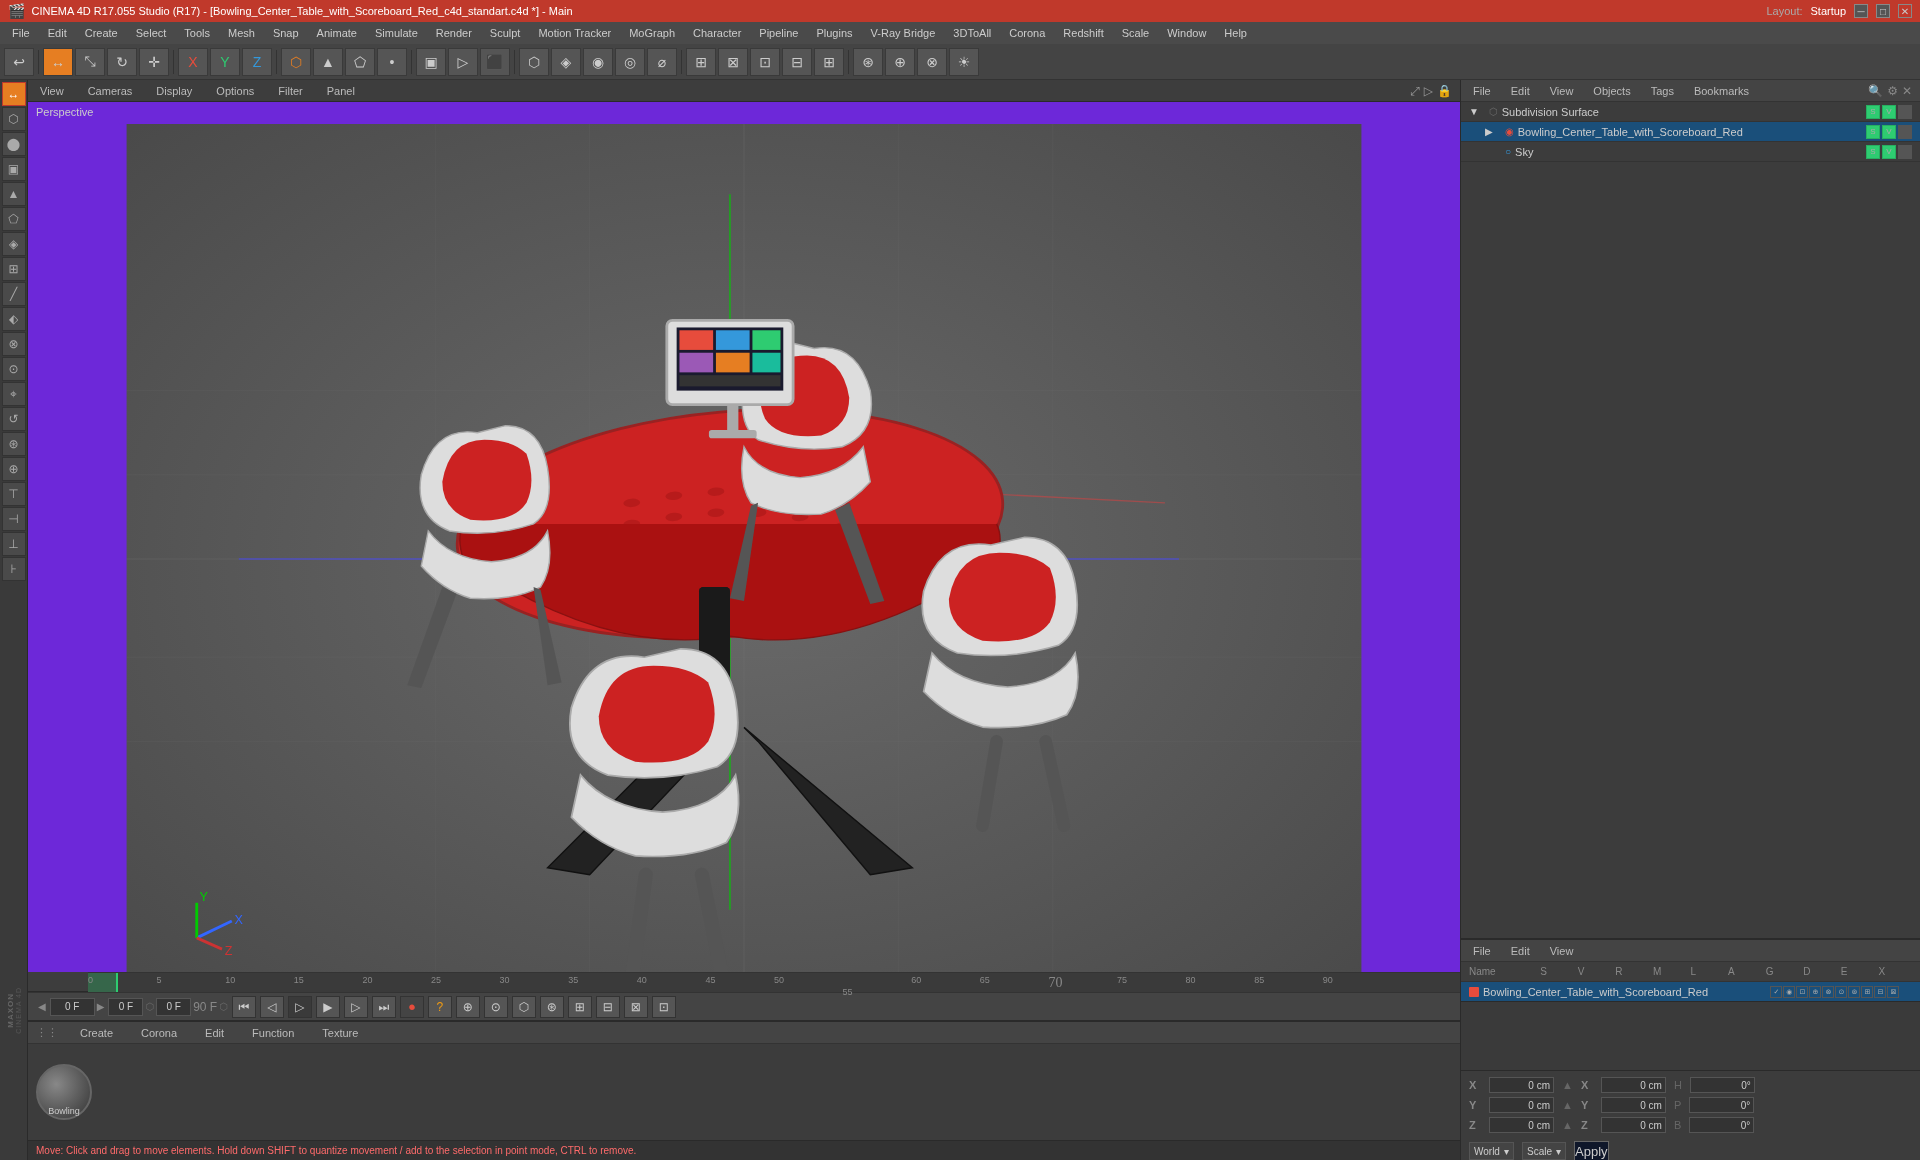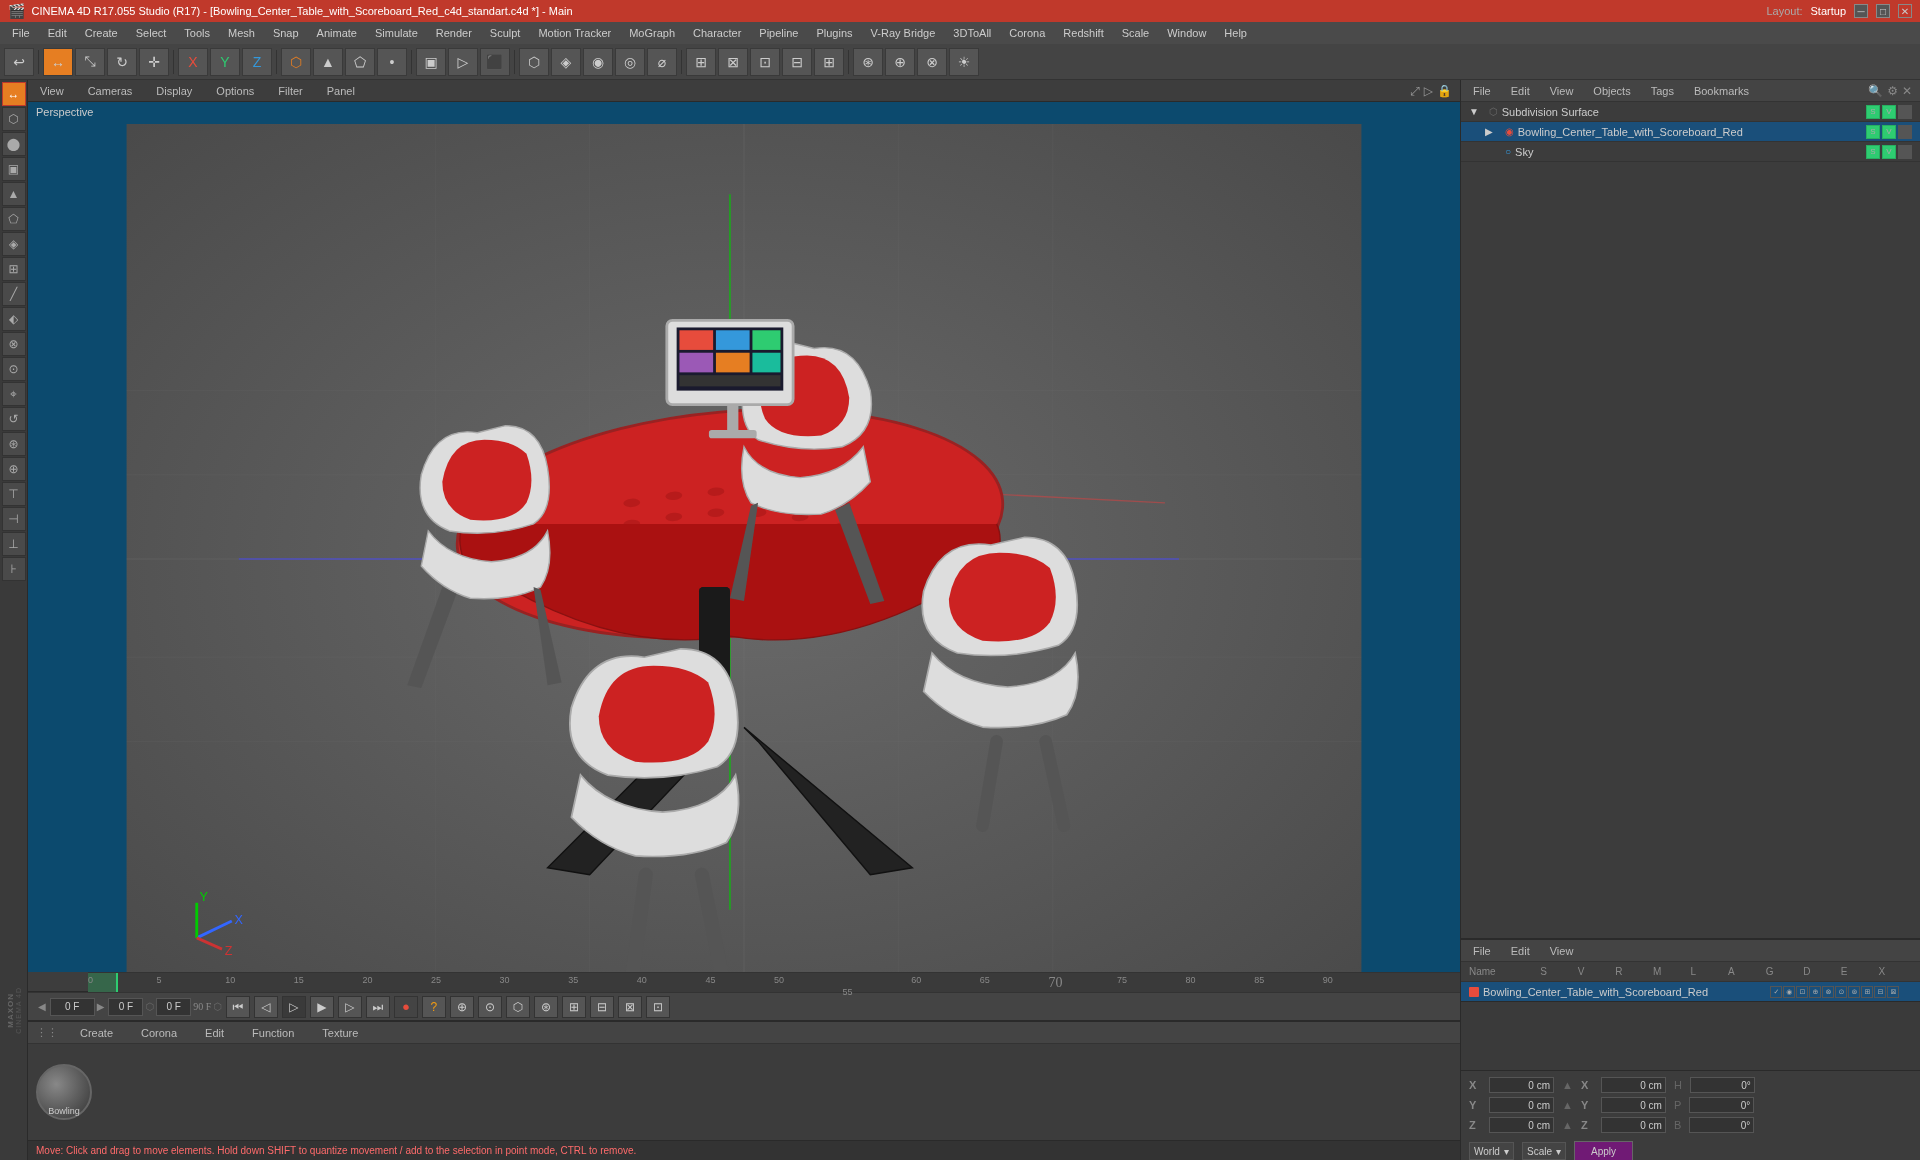--- a/index.html
+++ b/index.html
@@ -69,21 +69,21 @@
     #viewport-icons { margin-left: auto; display: flex; gap: 4px; align-items: center; }
     .vp-icon { font-size: 12px; color: #999; cursor: pointer; }
 
     #viewport-label {
       position: absolute; top: 4px; left: 8px;
       color: #ccc; font-size: 11px; z-index: 2;
     }
 
     
     #scene-canvas {
-      width: 100%; height: 100%; background: #0c4a6e;
+      width: 100%; height: 100%; background: #6d28d9;
       position: relative;
     }
 
     
     #scene-svg {
       width: 100%; height: 100%;
     }
     #timeline-ruler {
       height: 20px; background: #3d3d3d; display: flex; align-items: center;
       border-bottom: 1px solid #2a2a2a; padding-left: 30px; position: relative;
@@ -204,22 +204,22 @@
     .coord-sep { color: #666; font-size: 11px; }
     #coord-buttons {
       display: flex; align-items: center; gap: 8px; margin-top: 4px;
     }
     .coord-dropdown {
       height: 18px; background: #444; border: 1px solid #555;
       color: #ccc; font-size: 10px; padding: 0 4px; cursor: pointer;
       display: flex; align-items: center; gap: 4px;
     }
     .apply-btn {
-      height: 20px; padding: 0 16px; background: #701a75; border: 1px solid #666;
-      color: #ccc; font-size: 10px; cursor: pointer;
+      height: 20px; padding: 0 0; background: #0f172a; border: 1px solid #666;
+      color: #ccc; font-size: 13px; cursor: pointer;
     }
 
     
     #maxon-logo {
       position: absolute; bottom: 60px; left: 2px;
       width: 24px; height: 60px; background: #3a3a3a;
       display: flex; flex-direction: column; align-items: center; justify-content: center;
       font-size: 7px; color: #888; writing-mode: vertical-lr;
     }
 
@@ -526,21 +526,21 @@
       <div style="display:flex; align-items:center; gap:4px; padding:0 4px;">
         <div style="display:flex; align-items:center; gap:2px;">
           <span style="font-size:10px; color:#888; padding:0 2px;">◀</span>
           <input class="frame-input" value="0 F" style="width: 45px; height: 18px; background: rgb(51, 51, 51); border: 1px solid rgb(85, 85, 85); color: rgb(204, 204, 204); font-size: 10px; text-align: center;">
           <span style="font-size:10px; color:#888;">▶</span>
         </div>
         <div style="display:flex; align-items:center; gap:2px;">
           <input class="frame-input" value="0 F" style="width: 35px; height: 18px; background: rgb(51, 51, 51); border: 1px solid rgb(85, 85, 85); color: rgb(204, 204, 204); font-size: 10px; text-align: center;">
           <span style="font-size:10px; color:#666;">⬡</span>
           <input class="frame-input" value="0 F" style="width: 35px; height: 18px; background: rgb(51, 51, 51); border: 1px solid rgb(85, 85, 85); color: rgb(204, 204, 204); font-size: 10px; text-align: center;">
-          <span style="font-size:10px; color:#888;font-family:Liberation Serif, serif;">90 F</span>
+          <span style="font-size:12px; color:#888;">90 F</span>
           <span style="font-size:10px; color:#666;">⬡</span>
         </div>
         <div class="ctrl-btn">⏮</div>
         <div class="ctrl-btn">◁</div>
         <div class="ctrl-btn" style="background:#3a3a3a;">▷</div>
         <div class="ctrl-btn">▶</div>
         <div class="ctrl-btn">▷</div>
         <div class="ctrl-btn">⏭</div>
         <div class="ctrl-btn" style="background:#444; color:#e74c3c;">⏺</div>
         <div class="ctrl-btn" style="color:#f39c12;">?</div>

